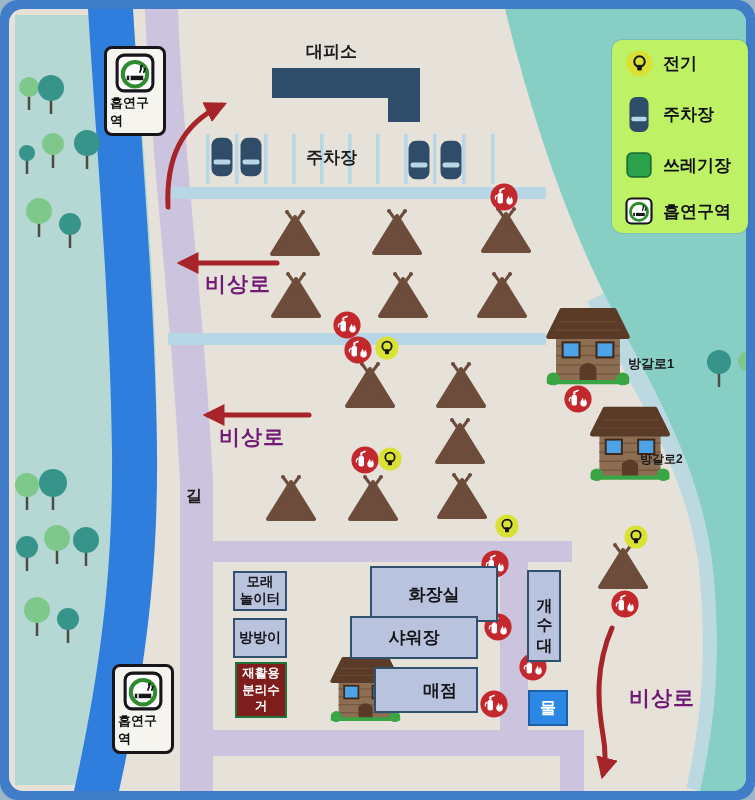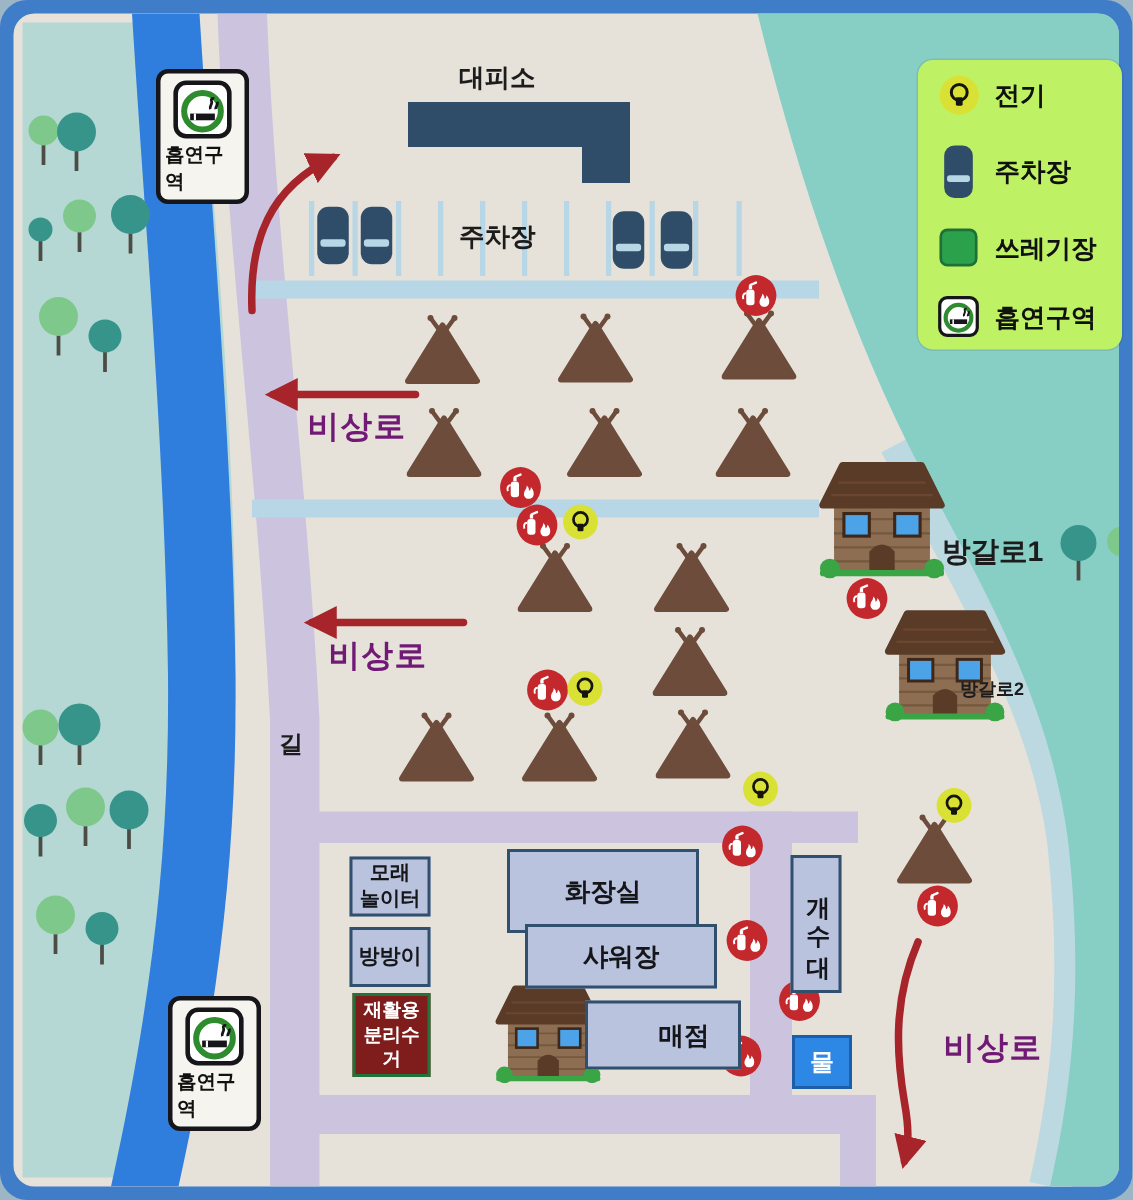--- a/index.html
+++ b/index.html
@@ -211,21 +211,21 @@
         </g>
   </g>
 </svg>
 
 <div class="lbl" style="left:306px;top:40px;font-size:17px;text-align:center;">대피소</div>
 <div class="lbl" style="left:306px;top:146px;font-size:17px;">주차장</div>
 <div class="lbl red" style="left:205px;top:270px;">비상로</div>
 <div class="lbl red" style="left:219px;top:423px;">비상로</div>
 <div class="lbl red" style="left:629px;top:684px;">비상로</div>
 <div class="lbl" style="left:186px;top:486px;font-size:16px;">길</div>
-<div class="lbl" style="left:628px;top:355px;font-size:19px;">방갈로1</div>
+<div class="lbl" style="left:628px;top:355px;font-size:13px;">방갈로1</div>
 <div class="lbl" style="left:640px;top:451px;font-size:12px;">방갈로2</div>
 
 <div class="badge" style="left:104px;top:46px;width:62px;">
   <svg width="40" height="40" viewBox="0 0 34 34">
         <use href="#sym-smoke"></use>
       </svg>
   <span class="blabel">흡연구역</span>
 </div>
 <div class="badge" style="left:112px;top:664px;width:62px;">
   <svg width="40" height="40" viewBox="0 0 34 34">
@@ -267,19 +267,19 @@
         </span>
     <span>흡연구역</span>
   </div>
 </div>
 
 <div class="facility" style="left:233px;top:571px;width:54px;height:40px;font-size:13.5px;line-height:1.25;">모래
 놀이터</div>
 <div class="facility" style="left:233px;top:618px;width:54px;height:40px;font-size:14px;">방방이</div>
 <div class="facility green" style="left:235px;top:662px;width:52px;height:56px;font-size:12.5px;line-height:1.35;">재활용
 분리수거</div>
-<div class="facility" style="left:338px;top:566px;width:128px;height:56px;font-size:17px;">화장실</div>
+<div class="facility" style="left:370px;top:566px;width:128px;height:56px;font-size:17px;">화장실</div>
 <div class="facility" style="left:350px;top:616px;width:128px;height:43px;font-size:17px;">샤워장</div>
-<div class="facility" style="left:390px;top:667px;width:104px;height:46px;font-size:17px;padding-left:28px;">매점</div>
+<div class="facility" style="left:374px;top:667px;width:104px;height:46px;font-size:17px;padding-left:28px;">매점</div>
 <div class="facility sink-v" style="left:527px;top:570px;width:34px;height:92px;font-size:16px;">개수대</div>
 <div class="facility blue" style="left:528px;top:690px;width:40px;height:36px;font-size:16px;">물</div>
 
 </div>
 
 </body></html>

